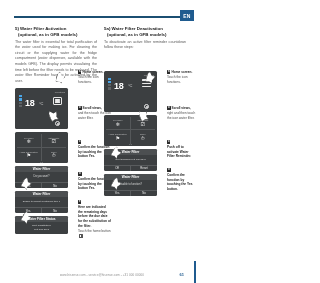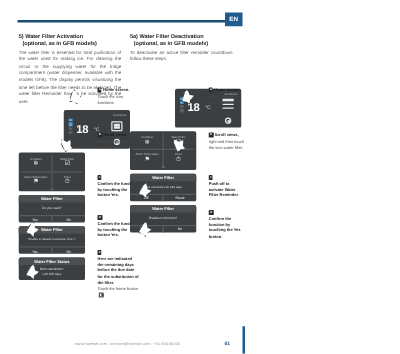--- a/index.html
+++ b/index.html
@@ -42,21 +42,21 @@
     text-align:justify; margin-bottom:4px;
   }
 
   
   .panel{
     background:#3c3f41;
     border-radius:1.5px;
     position:relative;
     margin-bottom:3px;
   }
-  .panel.display{ width:53px; height:31px;margin-left:36px; }
+  .panel.display{ width:53px; height:41px; }
 
   
   .temp-bars{
     position:absolute; left:4px; top:7px;
     display:flex; flex-direction:column; gap:1px;
   }
   .temp-bars i{ display:block; width:2.6px; height:2.2px; background:#49a6e8; }
   .temp-bars i.off{ background:#5d6164; }
   .temp-val{
     position:absolute; left:10px; top:10px;

